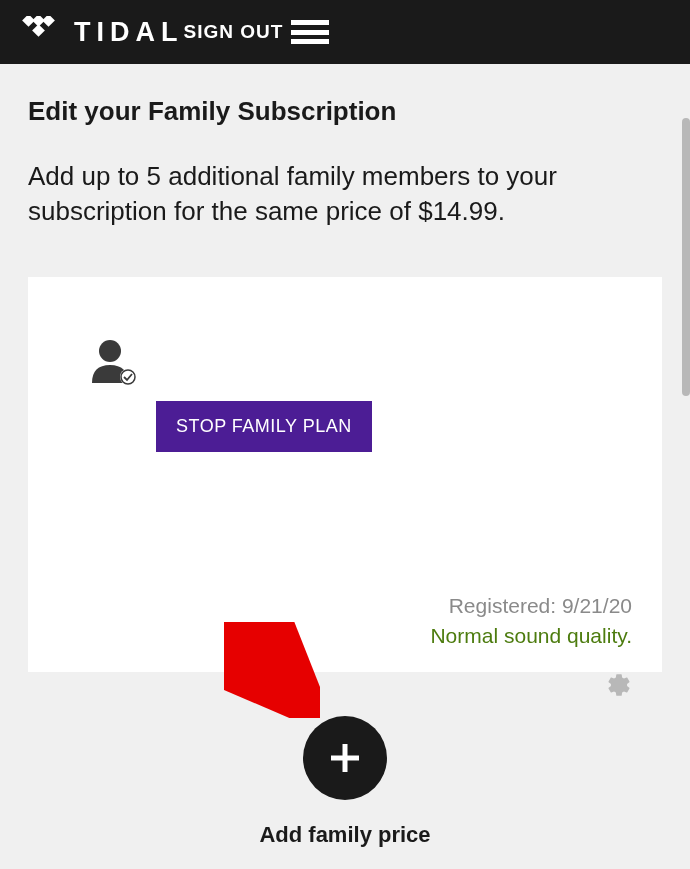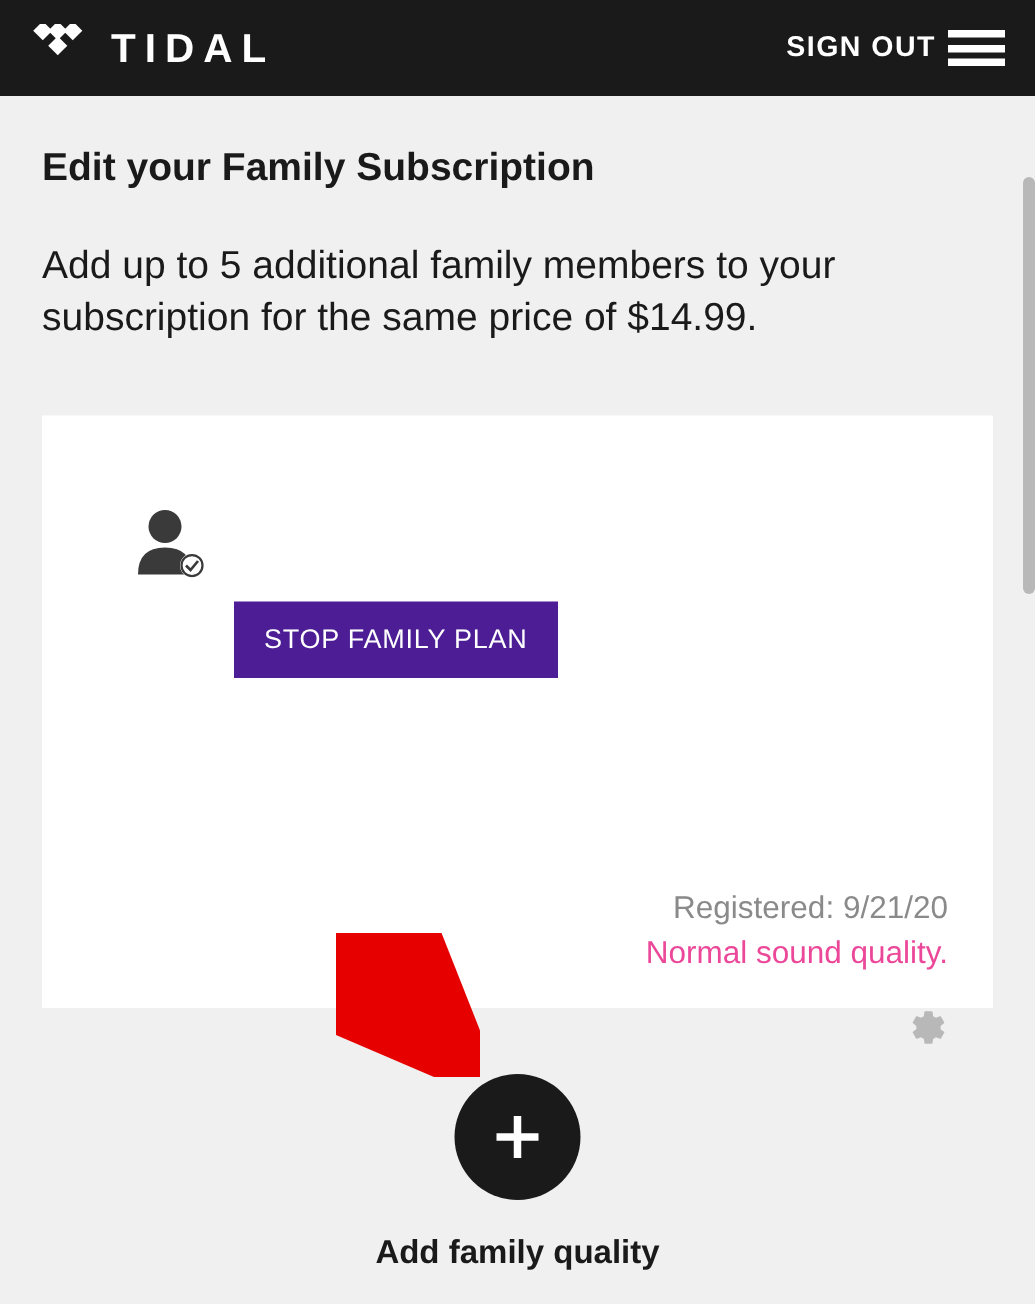--- a/index.html
+++ b/index.html
@@ -13,21 +13,21 @@
       height: 869px;
       background: #f0f0f0;
       position: relative;
       overflow: hidden;
     }
     .header {
       background: #1a1a1a;
       height: 64px;
       display: flex;
       align-items: center;
-      justify-content: space-between;
+      justify-content: flex-start;
       padding: 0 20px;
     }
     .logo-section {
       display: flex;
       align-items: center;
       gap: 18px;
     }
     .logo-icon {
       width: 36px;
       height: 32px;
@@ -116,21 +116,21 @@
       bottom: 22px;
       right: 30px;
       text-align: right;
     }
     .registered-text {
       color: #8a8a8a;
       font-size: 21px;
       line-height: 1.4;
     }
     .sound-quality-text {
-      color: #ec4899;
+      color: #4d7c0f;
       font-size: 21px;
       line-height: 1.4;
     }
     .gear-icon {
       position: absolute;
       bottom: -48px;
       right: 0;
       width: 26px;
       height: 26px;
       cursor: pointer;
@@ -236,21 +236,21 @@
     </div>
   </div>
 
   <div class="add-section">
     <button class="add-button">
       <svg class="plus-icon" viewBox="0 0 40 40">
         <line x1="20" y1="6" x2="20" y2="34" stroke="#fff" stroke-width="5"></line>
         <line x1="6" y1="20" x2="34" y2="20" stroke="#fff" stroke-width="5"></line>
       </svg>
     </button>
-    <span class="add-label">Add family quality</span>
+    <span class="add-label">Add family price</span>
   </div>
 </div>
 
 <svg class="arrow-overlay" viewBox="0 0 96 96">
   <defs>
     <marker id="ah" markerWidth="12" markerHeight="12" refX="8" refY="5" orient="auto">
       <polygon points="0,0 12,5 0,10" fill="#e60000"></polygon>
     </marker>
   </defs>
   <path d="M 10 8 L 78 78" stroke="#e60000" stroke-width="14" marker-end="url(#ah)"></path>

